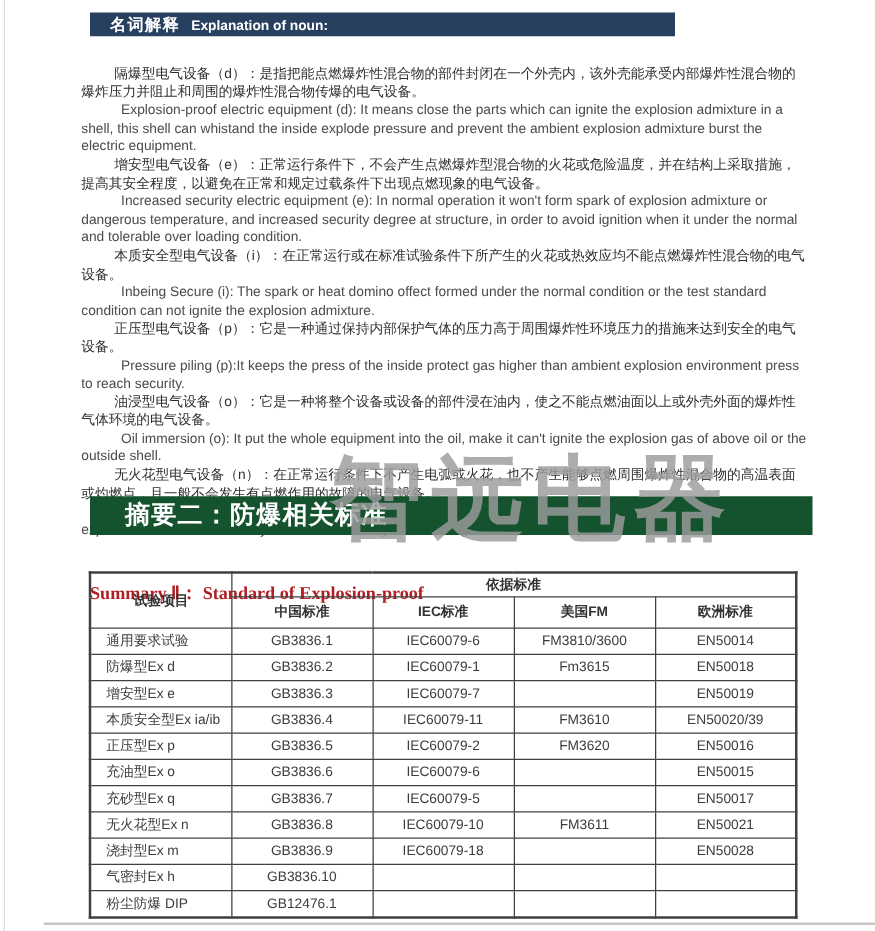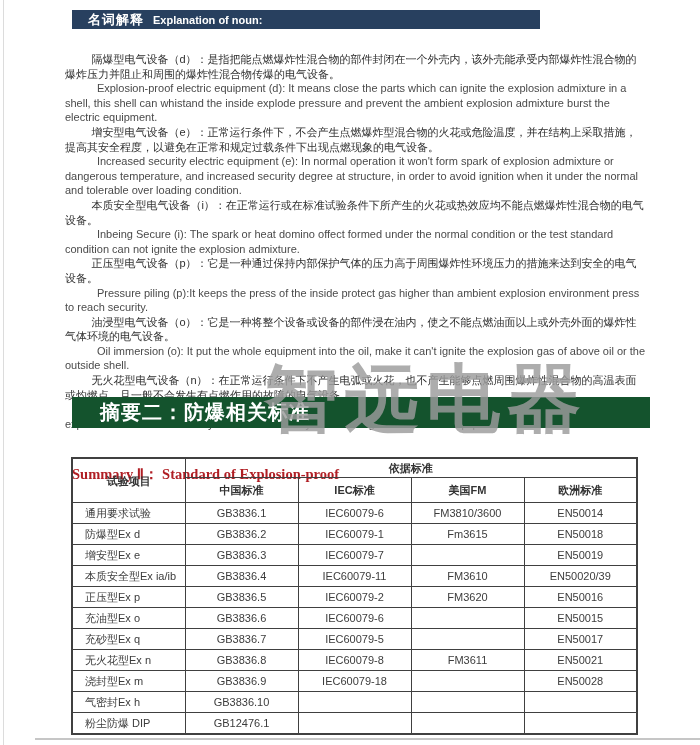--- a/index.html
+++ b/index.html
@@ -177,21 +177,21 @@
       <tr>
         <td class="item">充砂型Ex q</td>
         <td>GB3836.7</td>
         <td>IEC60079-5</td>
         <td></td>
         <td>EN50017</td>
       </tr>
       <tr>
         <td class="item">无火花型Ex n</td>
         <td>GB3836.8</td>
-        <td>IEC60079-8</td>
+        <td>IEC60079-10</td>
         <td>FM3611</td>
         <td>EN50021</td>
       </tr>
       <tr>
         <td class="item">浇封型Ex m</td>
         <td>GB3836.9</td>
         <td>IEC60079-18</td>
         <td></td>
         <td>EN50028</td>
       </tr>

